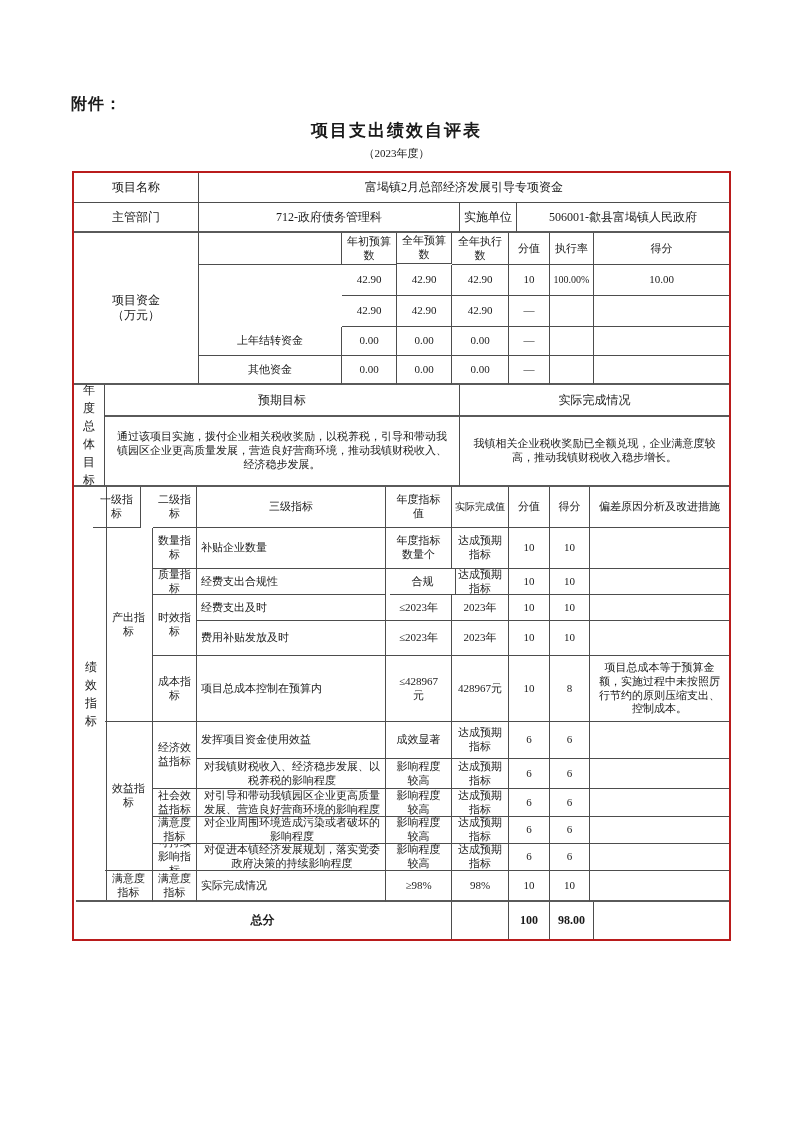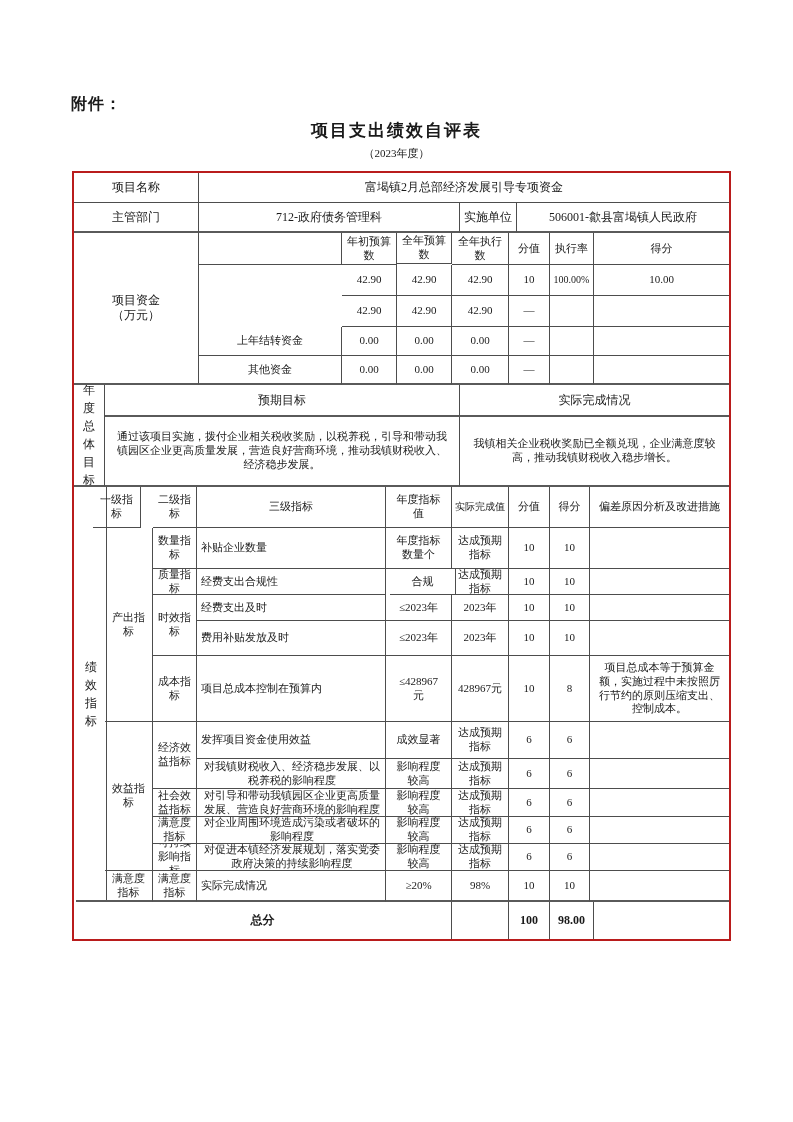--- a/index.html
+++ b/index.html
@@ -185,21 +185,21 @@
 
     <div class="c left" style="left:123px;top:671px;width:189px;height:27px">对促进本镇经济发展规划，落实党委政府决策的持续影响程度</div>
     <div class="c" style="left:312px;top:671px;width:66px;height:27px">影响程度
 较高</div>
     <div class="c" style="left:378px;top:671px;width:57px;height:27px">达成预期指标</div>
     <div class="c" style="left:435px;top:671px;width:41px;height:27px">6</div>
     <div class="c" style="left:476px;top:671px;width:40px;height:27px">6</div>
     <div class="c nr" style="left:516px;top:671px;width:139px;height:27px"></div>
 
     <div class="c left tb" style="left:123px;top:698px;width:189px;height:31px">实际完成情况</div>
-    <div class="c tb" style="left:312px;top:698px;width:66px;height:31px">≥20%</div>
+    <div class="c tb" style="left:312px;top:698px;width:66px;height:31px">≥98%</div>
     <div class="c tb" style="left:378px;top:698px;width:57px;height:31px">98%</div>
     <div class="c tb" style="left:435px;top:698px;width:41px;height:31px">10</div>
     <div class="c tb" style="left:476px;top:698px;width:40px;height:31px">10</div>
     <div class="c tb nr" style="left:516px;top:698px;width:139px;height:31px"></div>
 
     <div class="c f12 bold nb" style="left:0;top:729px;width:378px;height:37px">总分</div>
     <div class="c nb" style="left:378px;top:729px;width:57px;height:37px"></div>
     <div class="c f12 bold nb" style="left:435px;top:729px;width:41px;height:37px">100</div>
     <div class="c f12 bold nb" style="left:476px;top:729px;width:44px;height:37px">98.00</div>
     <div class="c nb nr" style="left:520px;top:729px;width:135px;height:37px"></div>

